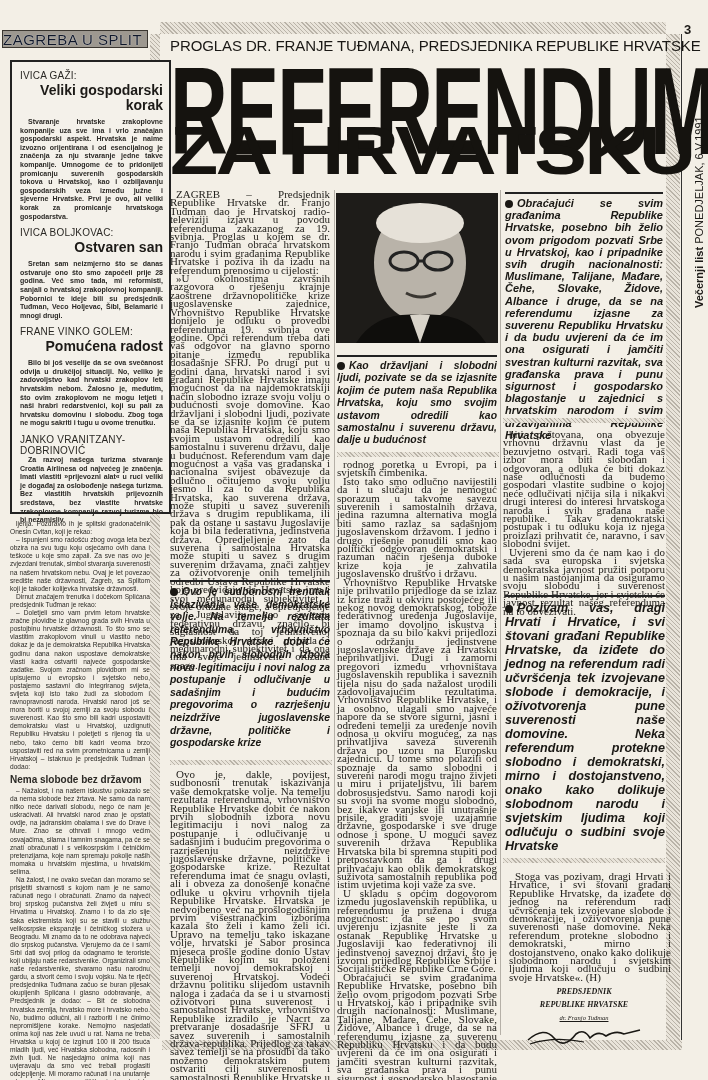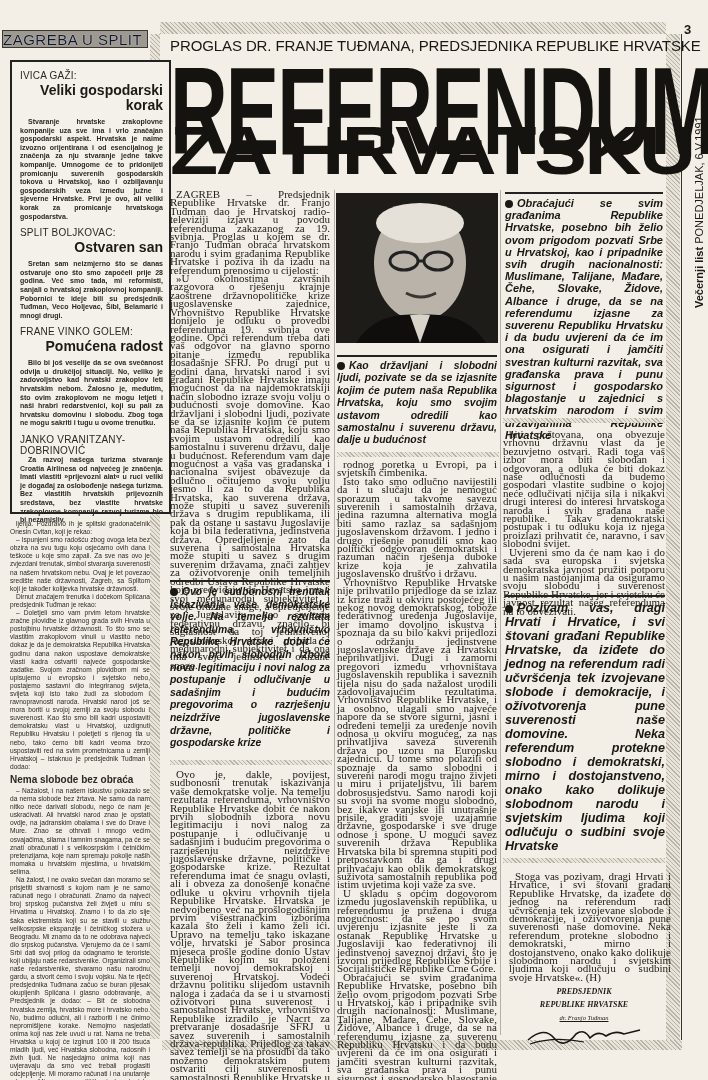--- a/index.html
+++ b/index.html
@@ -75,41 +75,41 @@
 
 <div class="abs" id="section-tab">ZAGREBA U SPLIT</div>
 
 <div class="abs" id="quote-box">
   <div>
     <div class="q-author">IVICA GAŽI:</div>
     <div class="q-title">Veliki gospodarski korak</div>
     <div class="q-body">Stvaranje hrvatske zrakoplovne kompanije uza sve ima i vrlo značajan gospodarski aspekt. Hrvatska je naime izvozno orijentirana i od esencijalnog je značenja za nju stvaranje jedne takve kompanije. Umnogome će to pridonijeti promicanju suverenih gospodarskih tokova u Hrvatskoj, kao i ozbiljavanju gospodarskih veza između južne i sjeverne Hrvatske. Prvi je ovo, ali veliki korak za promicanje hrvatskoga gospodarstva.</div>
   </div>
   <div>
-    <div class="q-author">SPLIT BOLJKOVAC:</div>
+    <div class="q-author">IVICA BOLJKOVAC:</div>
     <div class="q-title">Ostvaren san</div>
     <div class="q-body">Sretan sam neizmjerno što se danas ostvaruje ono što smo započeli prije 28 godina. Već smo tada, mi reformisti, sanjali o hrvatskoj zrakoplovnoj kompaniji. Pobornici te ideje bili su predsjednik Tuđman, Veco Holjevac, Šibl, Belamarić i mnogi drugi.</div>
   </div>
   <div>
     <div class="q-author">FRANE VINKO GOLEM:</div>
     <div class="q-title">Pomućena radost</div>
     <div class="q-body">Bilo bi još veselije da se ova svečanost odvija u drukčijoj situaciji. No, veliko je zadovoljstvo kad hrvatski zrakoplov leti hrvatskim nebom. Žalosno je, međutim, što ovim zrakoplovom ne mogu letjeti i naši hrabri redarstvenici, koji su pali za hrvatsku domovinu i slobodu. Zbog toga ne mogu sakriti i tugu u ovome trenutku.</div>
   </div>
   <div>
     <div class="q-author">JANKO VRANITZANY-DOBRINOVIĆ</div>
     <div class="q-body">Za razvoj našega turizma stvaranje Croatia Airlinesa od najvećeg je značenja. Imati vlastiti »prijevozni alat« u ruci veliki je događaj za oslobođenje našega turizma. Bez vlastitih hrvatskih prijevoznih sredstava, bez vlastite hrvatske zrakoplovne kompanije razvoj turizma bio bi nezamisliv.</div>
   </div>
 </div>
 
 <div class="abs" id="left-story">
   <p>ljenja. Pozdravio ih je splitski gradonačelnik Onesin Cvitan, koji je rekao:</p>
   <p>– Ispunjeni smo radošću zbog ovoga leta bez obzira na svu tugu koju osjećamo ovih dana i teškoće u koje smo zapali. Za sve nas ovo je zvjezdani trenutak, simbol stvaranja suverenosti na našem hrvatskom nebu. Ovaj je let povezao središte naše državnosti, Zagreb, sa Splitom koji je također kolijevka hrvatske državnosti.</p>
   <p>Dirnut značajem trenutka i dočekom Splićana predsjednik Tuđman je rekao:</p>
   <p>– Doletjeli smo vam prvim letom hrvatske zračne plovidbe iz glavnog grada svih Hrvata u postojbinu hrvatske državnosti. To što smo se vlastitim zrakoplovom vinuli u vlastito nebo dokaz je da je demokratska Republika Hrvatska godinu dana nakon uspostave demokratske vlasti kadra ostvariti najveće gospodarske zadatke. Svojom zračnom plovidbom mi se upisujemo u evropsko i svjetsko nebo, postajemo sastavni dio integriranog svijeta, svijeta koji isto tako žudi za slobodom i ravnopravnosti naroda. Hrvatski narod još se mora boriti u svojoj zemlji za svoju slobodu i suverenost. Kao što smo bili kadri uspostaviti demokratsku vlast u Hrvatskoj, uzdignuti Republiku Hrvatsku i poletjeti s rijenog tla u nebo, tako ćemo biti kadri veoma brzo uspostaviti red na svim prometnicama u zemlji Hrvatskoj – istaknuo je predsjednik Tuđman i dodao:</p>
-  <h4>Nema slobode bez obraća</h4>
+  <h4>Nema slobode bez državom</h4>
   <p>– Nažalost, i na našem iskustvu pokazalo se da nema slobode bez žrtava. Ne samo da nam nitko neće darivati slobodu, nego će nam je uskraćivati. Ali hrvatski narod znao je opstati ovdje, na jadranskim obalama i sve do Drave i Mure. Znao se othrvati i mnogo većim osvajačima, silama i tamnim snagama, pa će se znati obračunati i s velikosrpskim i četničkim pretenzijama, koje nam spremaju pokolje naših momaka u hrvatskim mjestima, u hrvatskim selima.</p>
   <p>Na žalost, i ne ovako svečan dan moramo se prisjetiti stvarnosti s kojom nam je ne samo računati nego i obračunati. Znamo da najveći broj srpskog pučanstva želi živjeti u miru s Hrvatima u Hrvatskoj. Znamo i to da zlo sije šaka ekstremista koji su se stavili u službu velikosrpske ekspanzije i četničkog stožera u Beogradu. Mi znamo da to ne odobrava najveći dio srpskog pučanstva. Vjerujemo da će i sami Srbi dati svoj prilog da odagnamo te teroriste koji ubijaju naše redarstvenike. Organizirali smo naše redarstvenike, stvaramo našu narodnu gardu, a stvorit ćemo i svoju vojsku. Na te riječi predsjednika Tuđmana začuo se buran pljesak okupljenih Splićana i glasno odobravanje, a Predsjednik je dodao: – Bit će slobodna hrvatska zemlja, hrvatsko more i hrvatsko nebo. No, budimo odlučni, ali i razboriti i ne činimo nepromišljene korake. Nemojmo nasjedati onima koji nas žele uvući u rat. Nama ne treba Hrvatska u kojoj će izginuti 100 ili 200 tisuća mladih ljudi, već Hrvatska slobodna, radosnih i živih ljudi. Ne nasjedajmo onima koji nas uvjeravaju da smo već trebali proglasiti odcjepljenje. Mi moramo računati i na unutarnje odnose. Mi smo za politička i demokratska rješenja. Želimo dokazati to i Srbima, istaknuo je predsjednik Tuđman.</p>
 
 </div>
 
 <div class="abs" id="kicker">PROGLAS DR. FRANJE TUĐMANA, PREDSJEDNIKA REPUBLIKE HRVATSKE</div>
 <div class="abs headline" id="headline-1">REFERENDUM</div>
 <div class="abs headline" id="headline-2">ZA HRVATSKU</div>
 
 <div class="abs vsep" id="vsep-1"></div>

